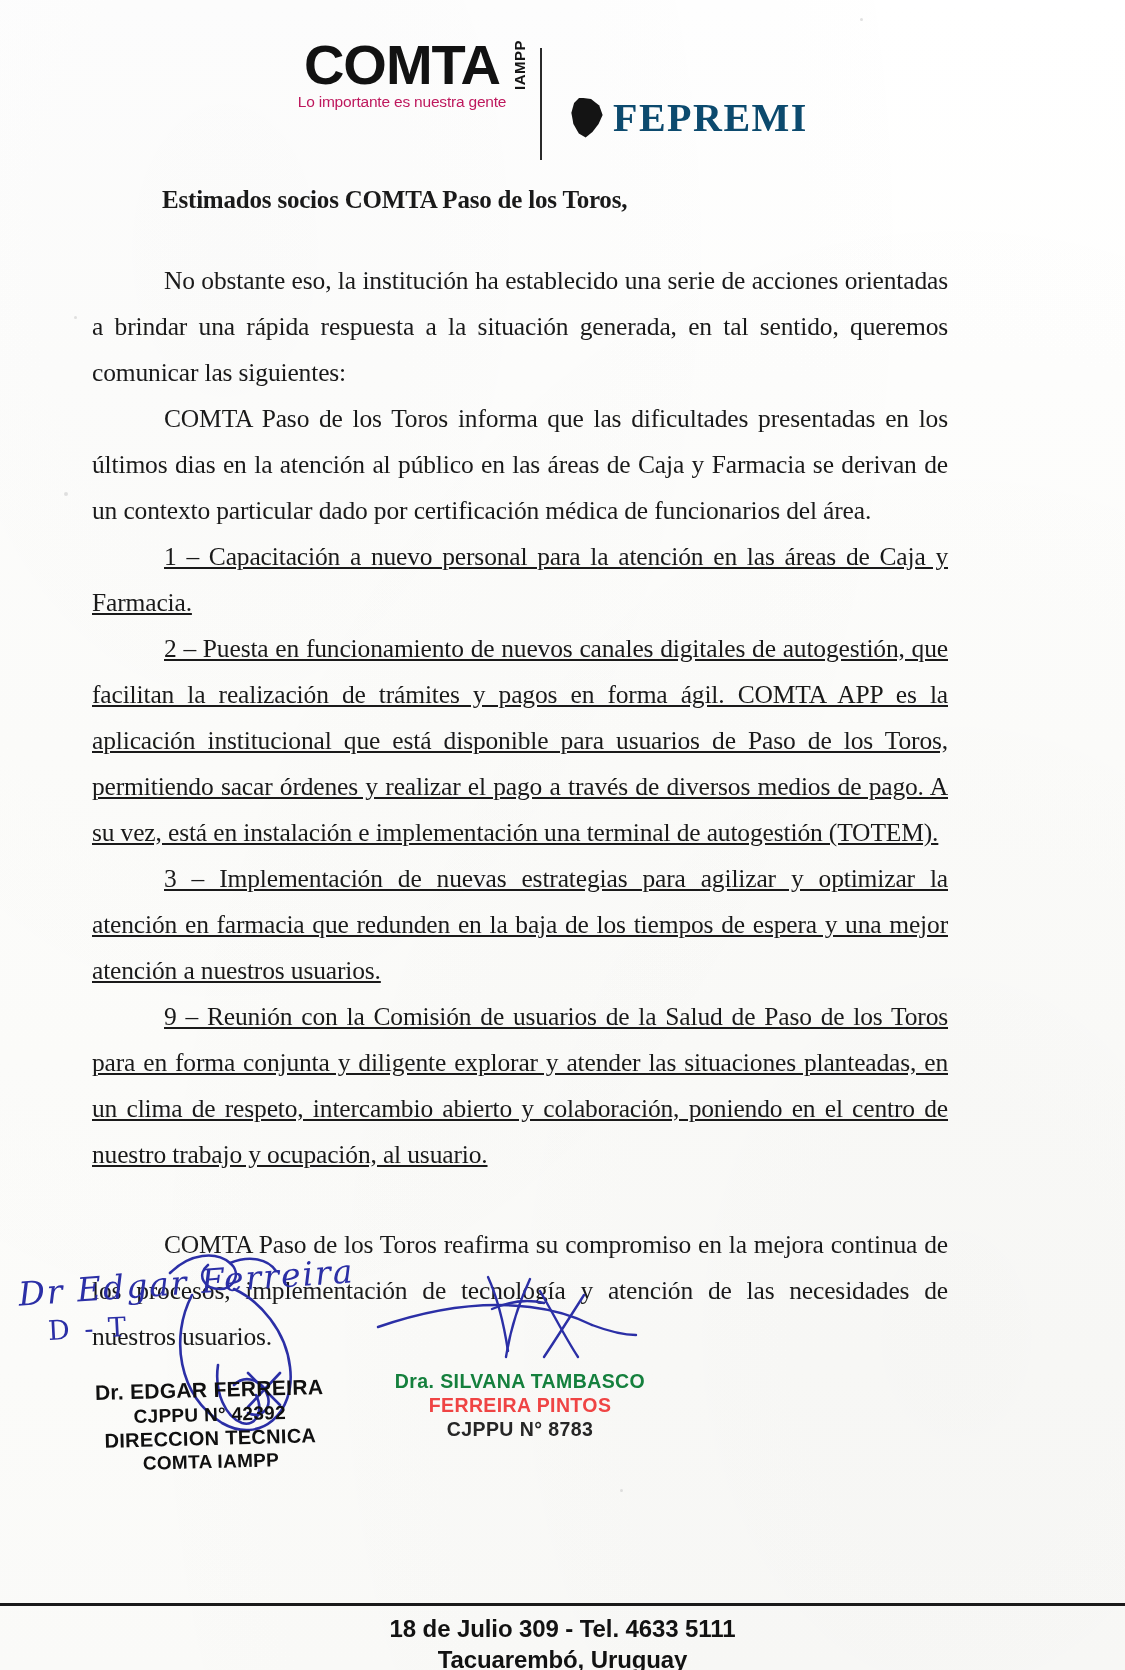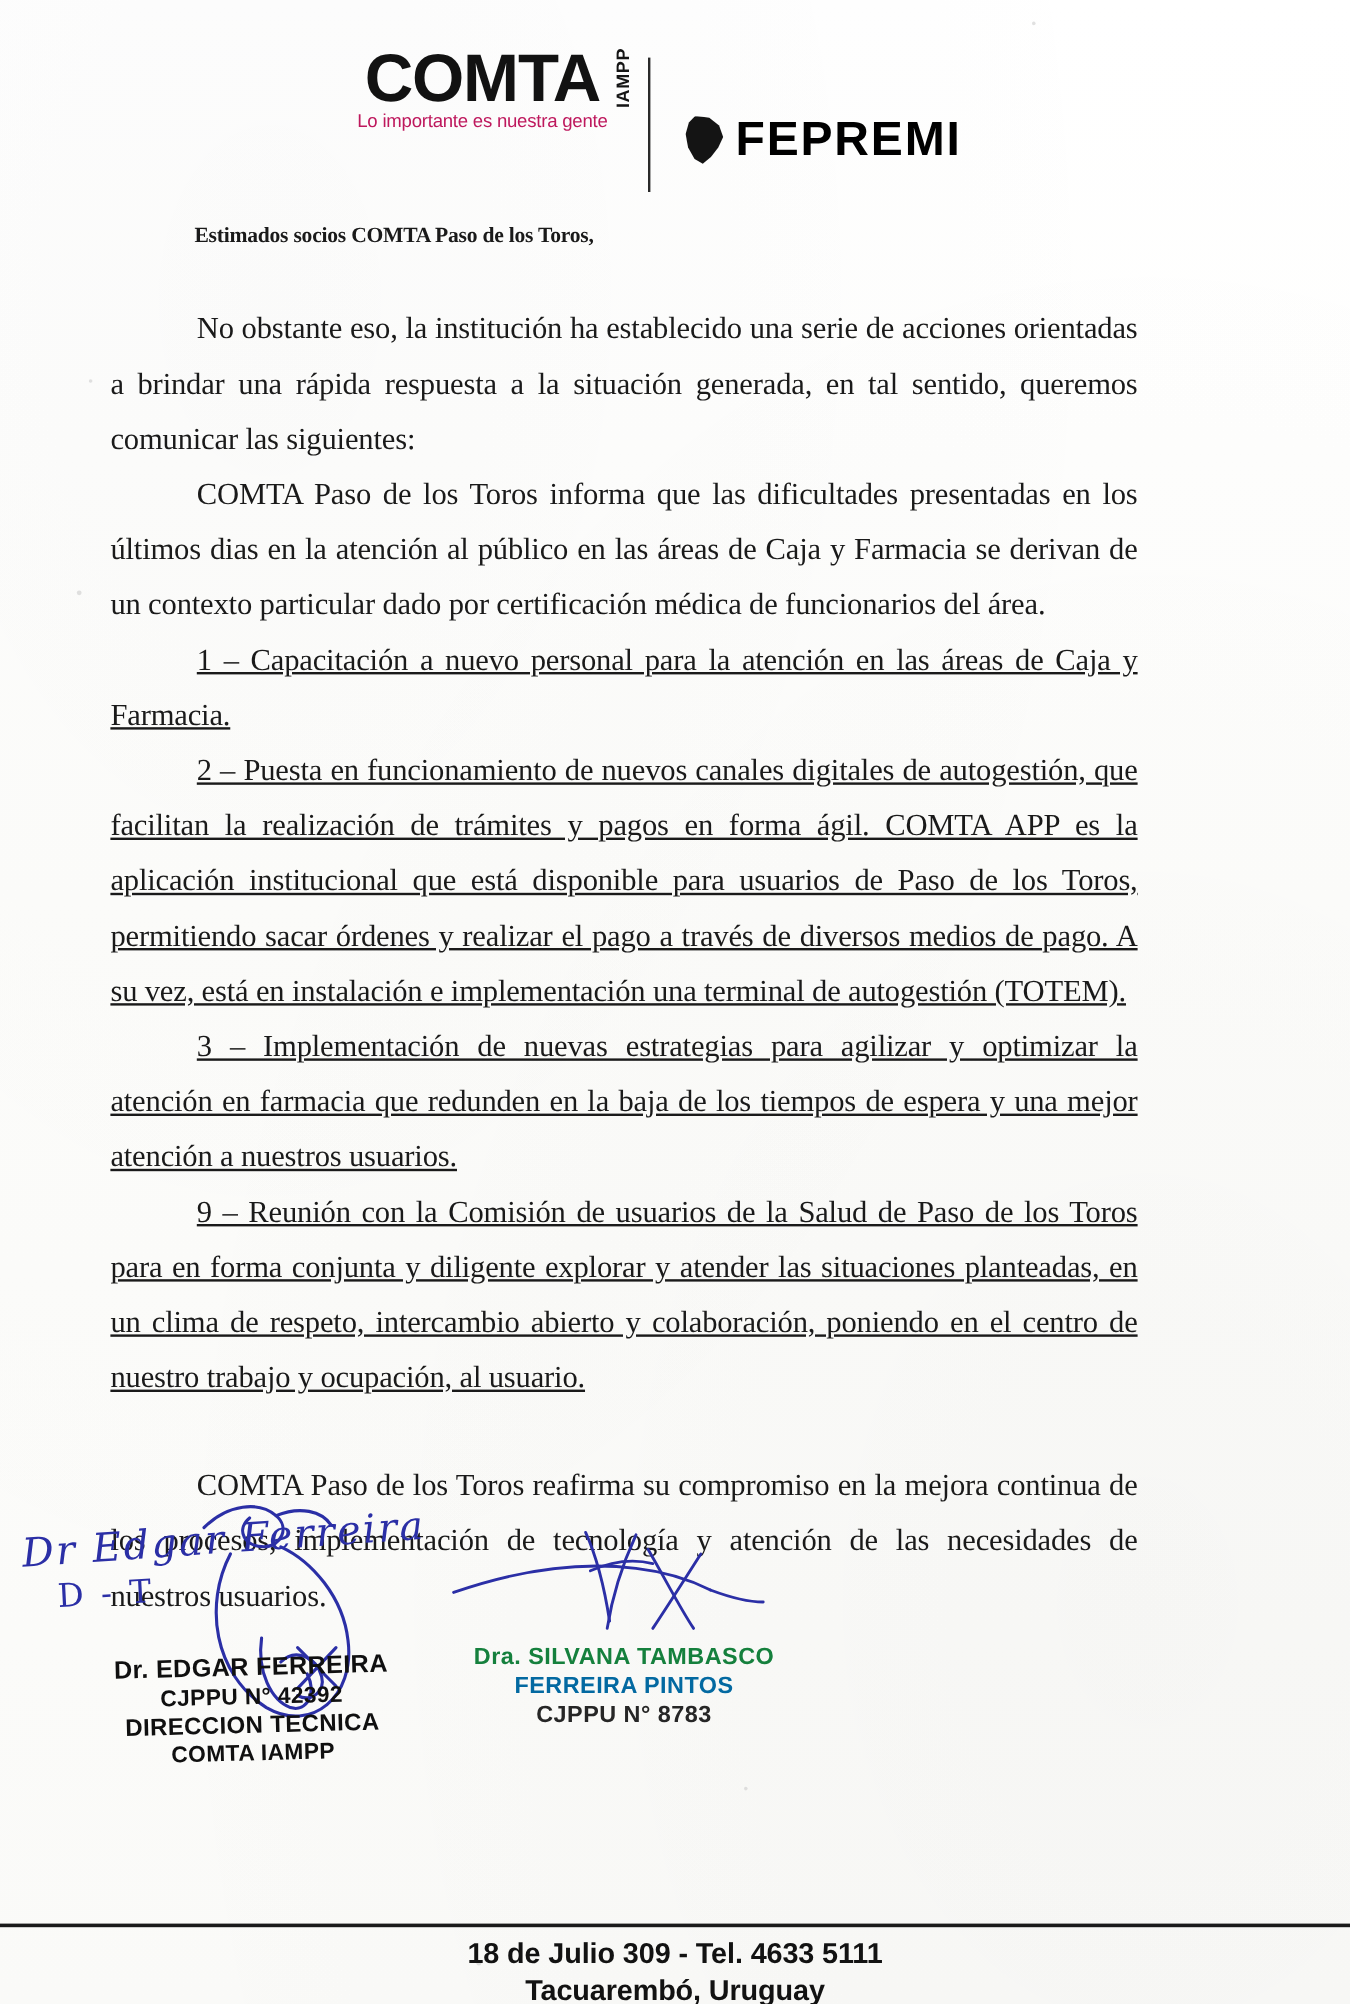--- a/index.html
+++ b/index.html
@@ -96,38 +96,38 @@
     align-items: center;
     gap: 9px;
   }
   .uy-shape {
     width: 34px;
     height: 40px;
     background: #141414;
     clip-path: polygon(28% 0%, 62% 4%, 86% 20%, 96% 44%, 84% 66%, 66% 86%, 46% 100%, 26% 90%, 10% 66%, 4% 38%, 12% 14%);
   }
   .fepremi-word {
-    font-family: Liberation Sans, sans-serif;
+    font-family: Liberation Serif, serif;
     font-weight: bold;
     font-size: 40px;
     letter-spacing: 1.5px;
-    color: #000000;
+    color: #0c4a6e;
     white-space: nowrap;
   }
 
   
   .body-text {
     position: absolute;
     left: 92px;
     top: 186px;
     width: 856px;
   }
   .salutation {
     font-weight: bold;
-    font-size: 18px;
+    font-size: 25px;
     letter-spacing: -0.2px;
     margin: 0 0 30px 70px;
   }
   p.para {
     margin: 0 0 0 0;
     font-size: 25.5px;
     line-height: 46px;
     text-align: justify;
     text-indent: 72px;
     letter-spacing: -0.15px;
@@ -180,21 +180,21 @@
   .stamp-left .l3 { font-size: 20px; }
   .stamp-left .l4 { font-size: 19px; }
 
   .stamp-right {
     left: 355px; top: 115px;
     width: 330px;
     font-size: 19.5px;
     letter-spacing: 0.4px;
   }
   .stamp-right .fade1 { color: #15803d; }
-  .stamp-right .fade2 { color: #0369a1; }
+  .stamp-right .fade2 { color: #ef4444; }
   .stamp-right .fade3 { color: #262626; }
 
   
   .footer-rule {
     position: absolute;
     left: 0; top: 1603px;
     width: 100%;
     height: 3px;
     background: #1a1a1a;
   }

